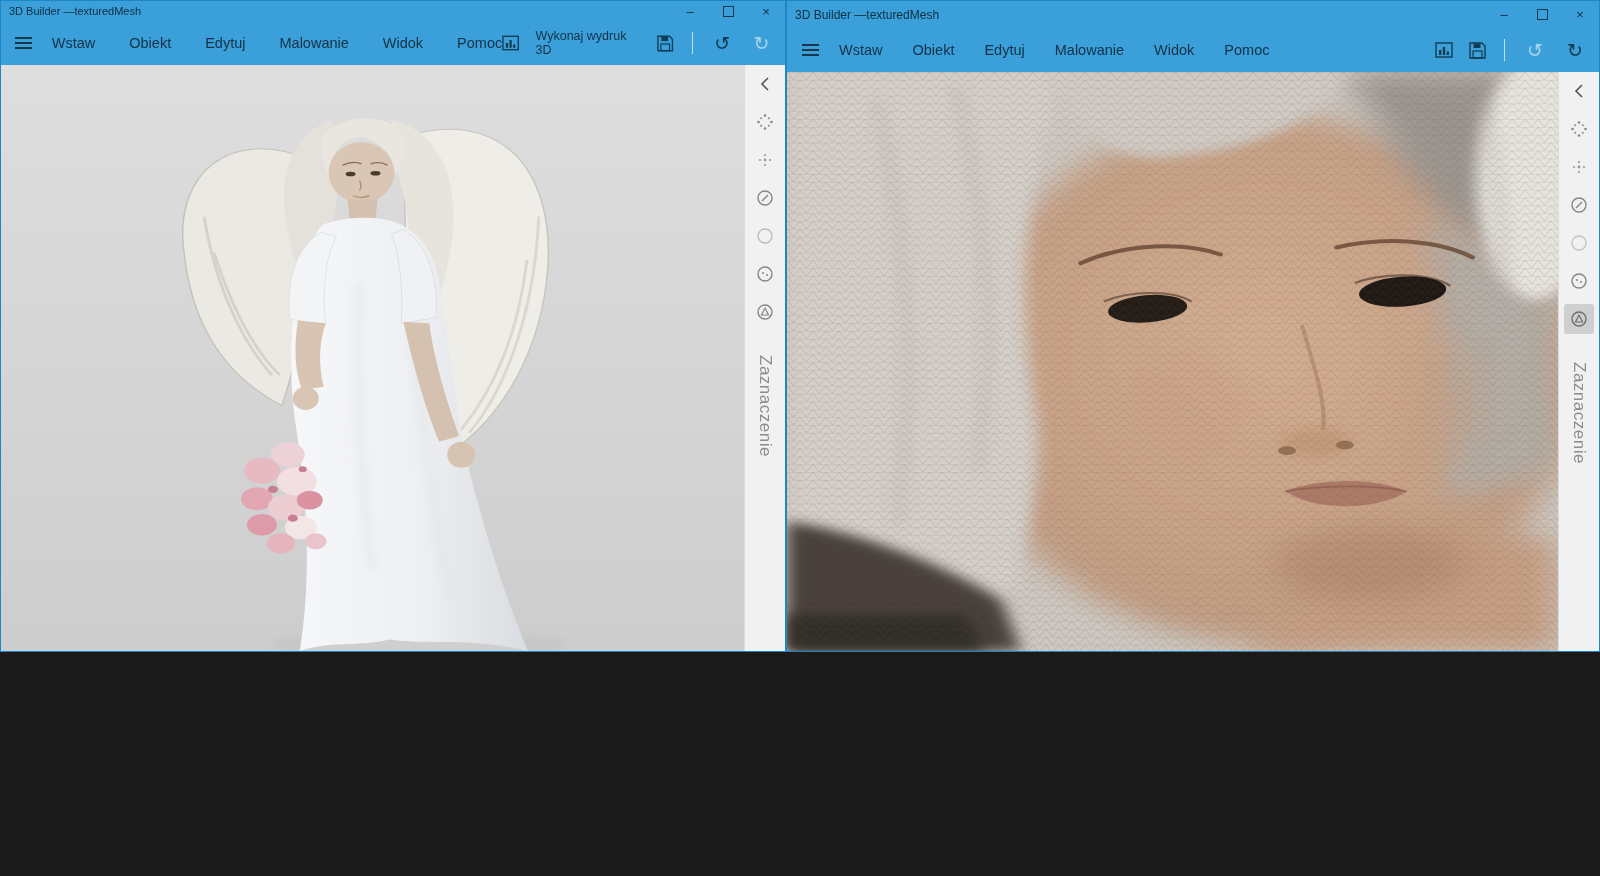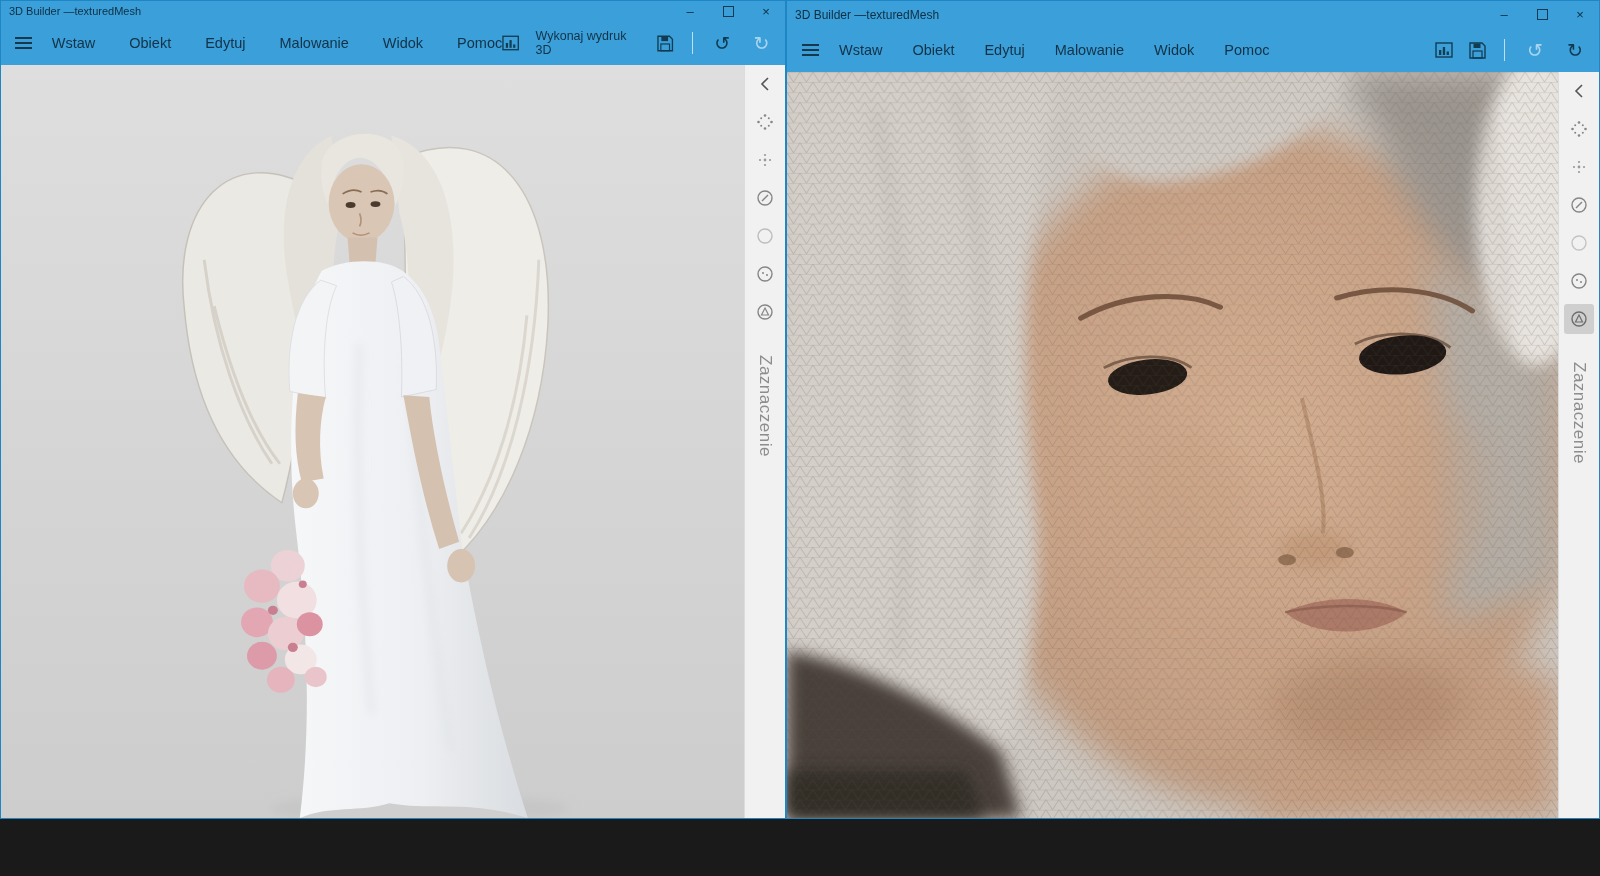--- a/index.html
+++ b/index.html
@@ -1,18 +1,18 @@
 <!DOCTYPE html>
 <html><head>
 <meta charset="utf-8">
 <style>
   :root{ --blue:#3b9fd9; --ink:#123247; }
   html,body{margin:0;padding:0;background:#1a1a1a;}
   body{width:1600px;height:876px;overflow:hidden;font-family:"Liberation Sans",sans-serif;}
-  .wrap{display:flex;width:1600px;height:819px;justify-content:flex-end;}
+  .wrap{display:flex;width:1600px;height:652px;justify-content:flex-end;}
   .window{display:flex;flex-direction:column;box-sizing:border-box;border:1px solid #1f86c5;background:#d9d9d9;}
   .window.left{width:786px;}
   .window.right{width:814px;}
   .titlebar{height:20px;background:var(--blue);display:flex;align-items:center;color:#0e2f42;font-size:11px;flex:0 0 auto;}
   .window.right .titlebar{height:27px;font-size:12px;}
   .title{padding-left:8px;flex:1;white-space:nowrap;}
   .tb-controls{display:flex;height:100%;}
   .tb-btn{width:38px;display:flex;align-items:center;justify-content:center;font-size:13px;color:#0e2f42;cursor:default;}
   .max-box{width:9px;height:9px;border:1px solid #123a52;display:block;}
   .menubar{height:44px;background:var(--blue);display:flex;align-items:center;flex:0 0 auto;}

